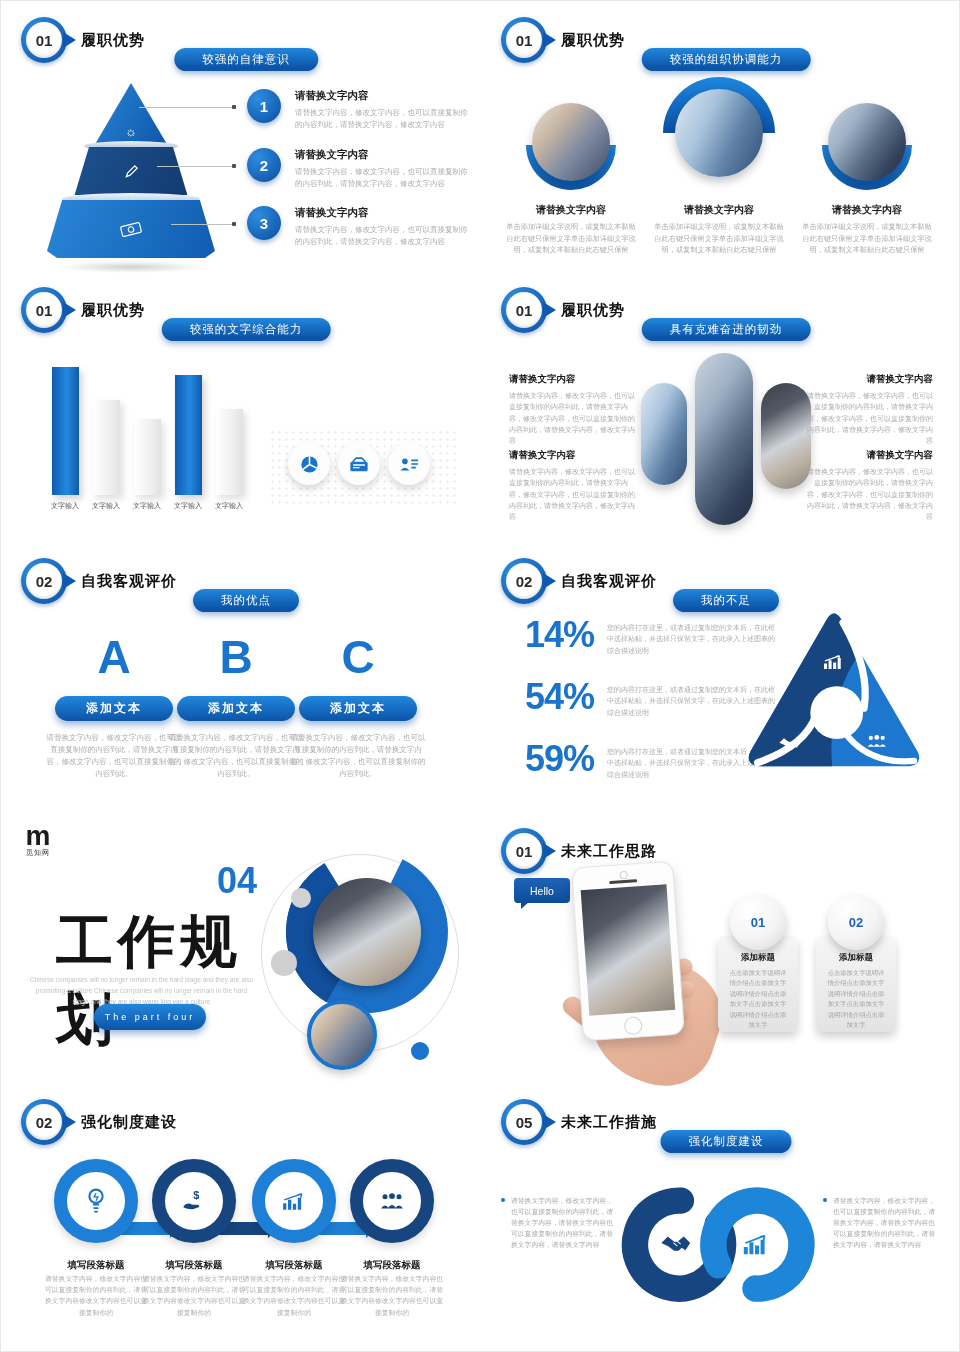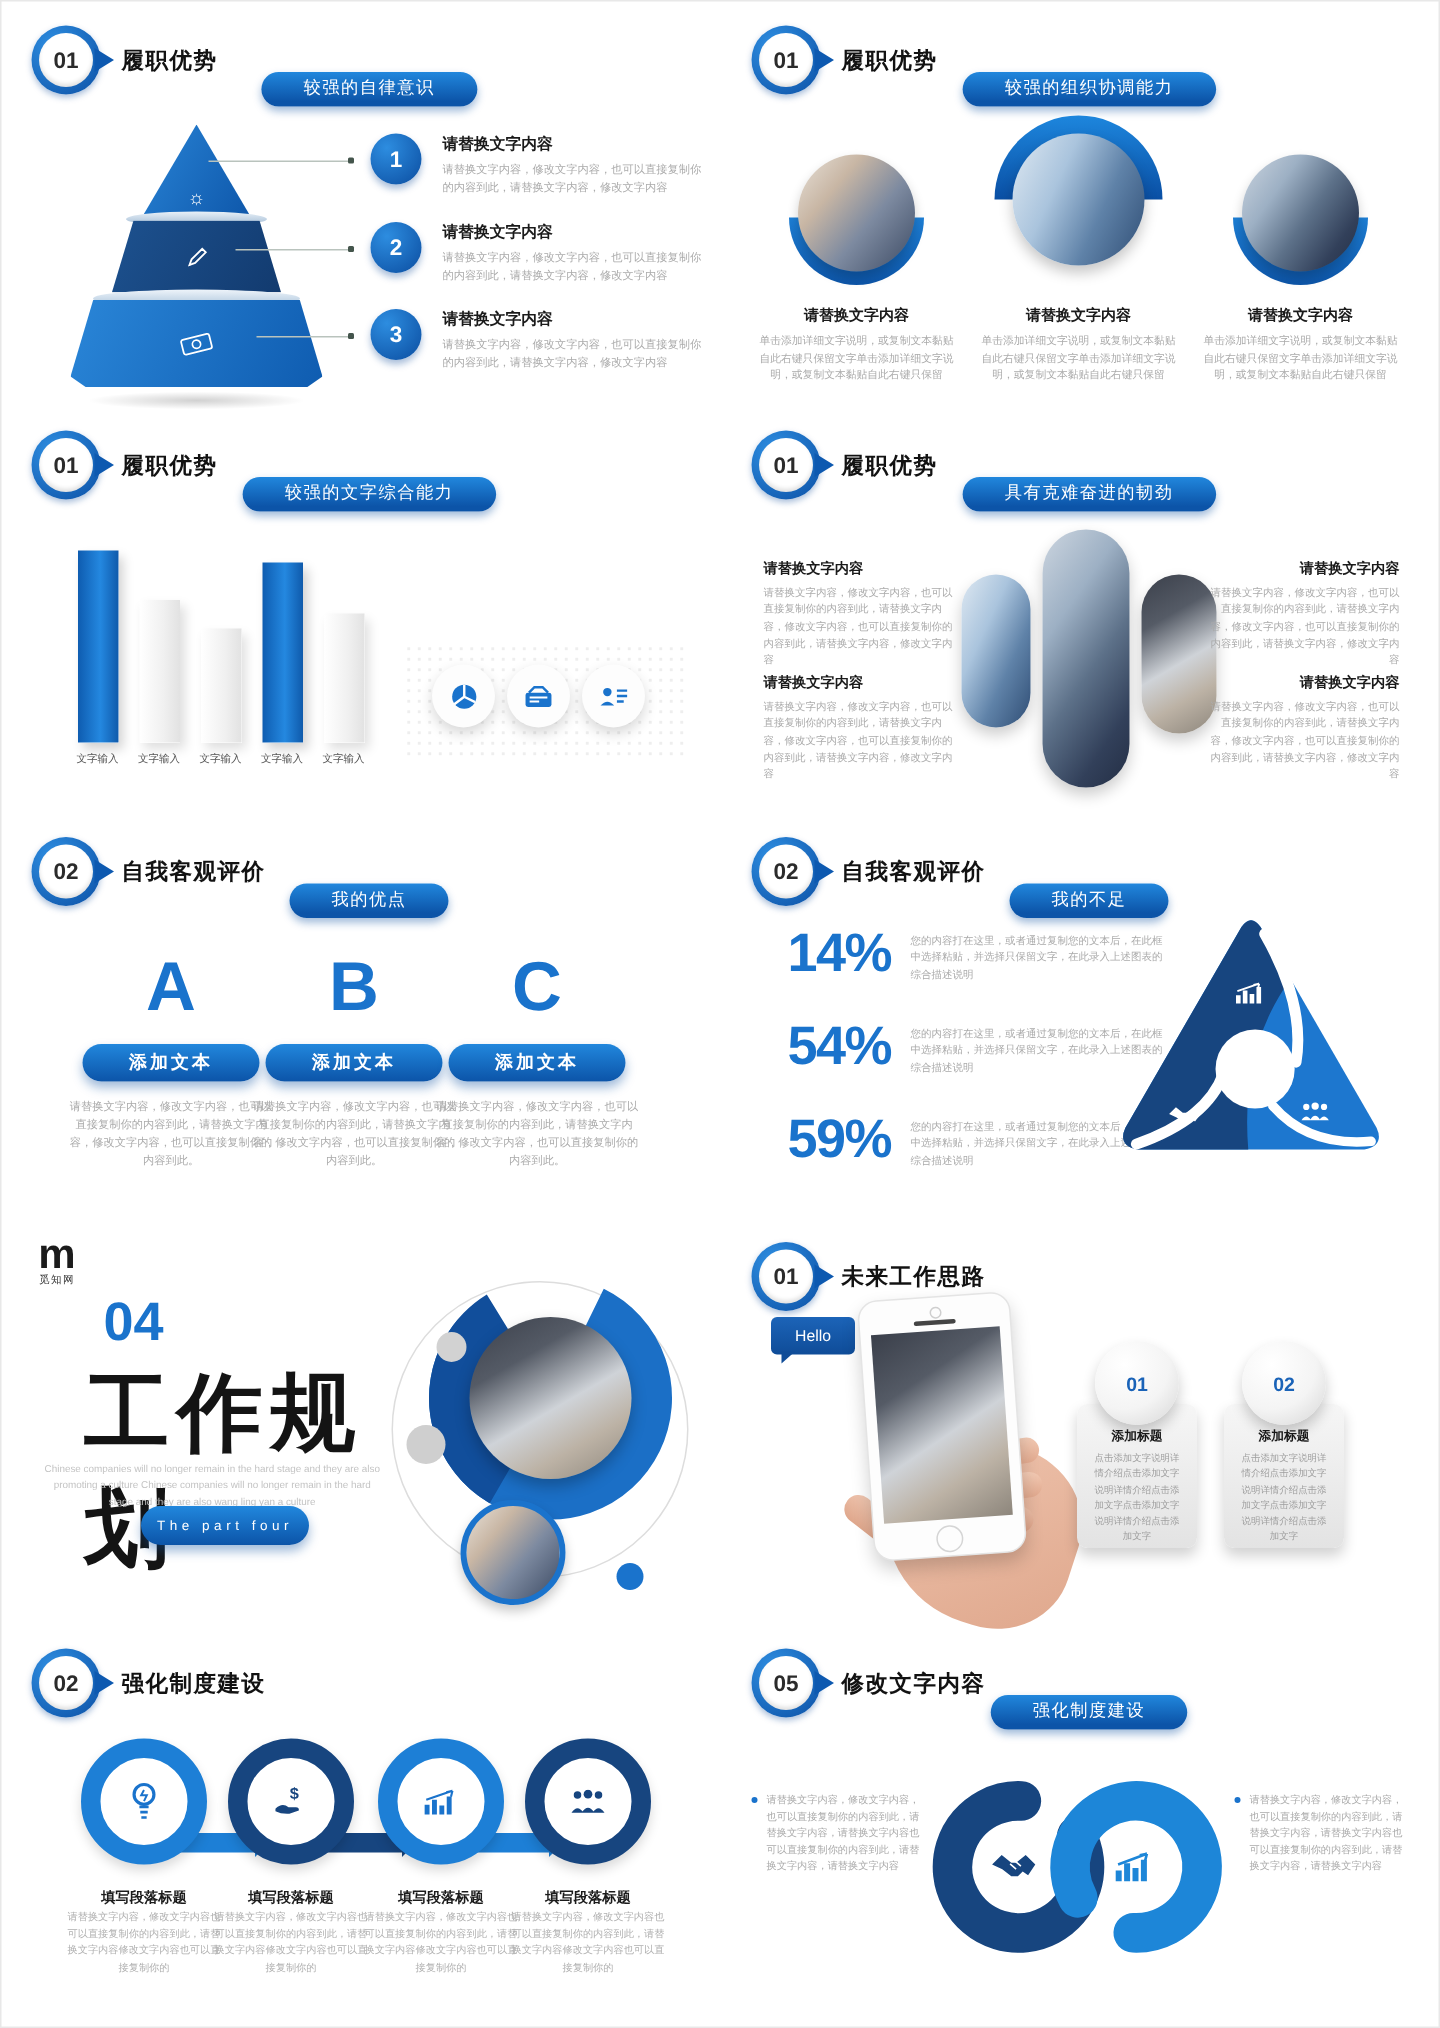--- a/index.html
+++ b/index.html
@@ -300,21 +300,21 @@
           <path d="M1 12.5 Q4.5 7 8 12.5 Z M7.2 12.5 Q11 6.2 14.8 12.5 Z M14 12.5 Q17.5 7 21 12.5 Z" fill="#fff"></path>
         </g>
     </svg>
   </div>
 
   <div class="slide" style="left:0;top:811px;">
     <div style="position:absolute;left:20px;top:12px;text-align:center;width:34px;">
       <div style="font-size:28px;font-weight:bold;color:#1b1b1b;line-height:.85;">m</div>
       <div style="font-size:7px;color:#333;letter-spacing:1px;">觅知网</div>
     </div>
-    <div style="position:absolute;left:68px;top:48px;width:170px;text-align:left;font-size:36px;font-weight:bold;color:#1a73cc;">04</div>
+    <div style="position:absolute;left:86px;top:48px;width:170px;text-align:right;font-size:36px;font-weight:bold;color:#1a73cc;">04</div>
     <div style="position:absolute;left:55px;top:92px;width:200px;text-align:left;font-size:57px;font-weight:bold;color:#141414;letter-spacing:5px;">工作规划</div>
     <div style="position:absolute;left:28px;top:162px;width:225px;text-align:center;font-size:6.6px;line-height:1.7;color:#c4c4c4;">Chinese companies will no longer remain in the hard stage and they are also promoting a culture Chinese companies will no longer remain in the hard stage and they are also wang ling yan a culture</div>
     <div style="position:absolute;left:93px;top:192px;width:112px;height:26px;line-height:26px;border-radius:999px;text-align:center;color:#fff;font-size:9px;letter-spacing:3px;background:linear-gradient(180deg,#2187dd,#0c54a8);box-shadow:0 4px 7px rgba(12,80,160,.4);">The part four</div>
 
     <div style="position:absolute;left:248px;top:30px;width:220px;height:235px;">
       <div style="position:absolute;left:12px;top:12px;width:196px;height:196px;border:1px solid #ddd;border-radius:50%;"></div>
       <svg style="position:absolute;left:28px;top:0px;" width="180" height="180" viewBox="0 0 180 180">
         <circle cx="90" cy="90" r="63" fill="none" stroke="#1b6fc6" stroke-width="36" stroke-dasharray="312 84" transform="rotate(-64 90 90)"></circle>
         <circle cx="90" cy="90" r="63" fill="none" stroke="#114e9b" stroke-width="36" stroke-dasharray="130 266" transform="rotate(120 90 90)"></circle>
       </svg>
@@ -412,21 +412,21 @@
     <div class="step-body" style="left:193px;top:190px;">请替换文字内容，修改文字内容也可以直接复制你的内容到此，请替换文字内容修改文字内容也可以直接复制你的</div>
     <div class="step-body" style="left:293px;top:190px;">请替换文字内容，修改文字内容也可以直接复制你的内容到此，请替换文字内容修改文字内容也可以直接复制你的</div>
     <div class="step-body" style="left:391px;top:190px;">请替换文字内容，修改文字内容也可以直接复制你的内容到此，请替换文字内容修改文字内容也可以直接复制你的</div>
   </div>
 
   <div class="slide" style="left:480px;top:1082px;">
     <div class="sec">
       <div class="tear">
           <div class="inner">05</div>
         </div>
-      <div class="sec-title">修改文字内容</div>
+      <div class="sec-title">未来工作措施</div>
     </div>
     <div class="pill">强化制度建设</div>
     <svg style="position:absolute;left:118px;top:96px;" width="240" height="132" viewBox="0 0 300 165">
       <circle cx="100" cy="82" r="55" fill="none" stroke="#17457f" stroke-width="33" stroke-dasharray="288 58" transform="rotate(-28 100 82)" stroke-linecap="round"></circle>
       <circle cx="198" cy="82" r="55" fill="none" stroke="#1d86d8" stroke-width="33" stroke-dasharray="288 58" transform="rotate(152 198 82)" stroke-linecap="round"></circle>
       <g transform="translate(78,70)">
           <path d="M0 10 L8 2 L16 8.5 L20 8.5 L28 2 L36 10 L30 19 L25.5 15.8 L21.5 19.8 L16 19.8 L8.5 14 Z" fill="#17457f"></path>
           <path d="M15 9.5 l5 4.4 M19 7 l5 4.4" stroke="#fff" stroke-width="1.3"></path>
         </g>
       <g transform="translate(180,68)">

